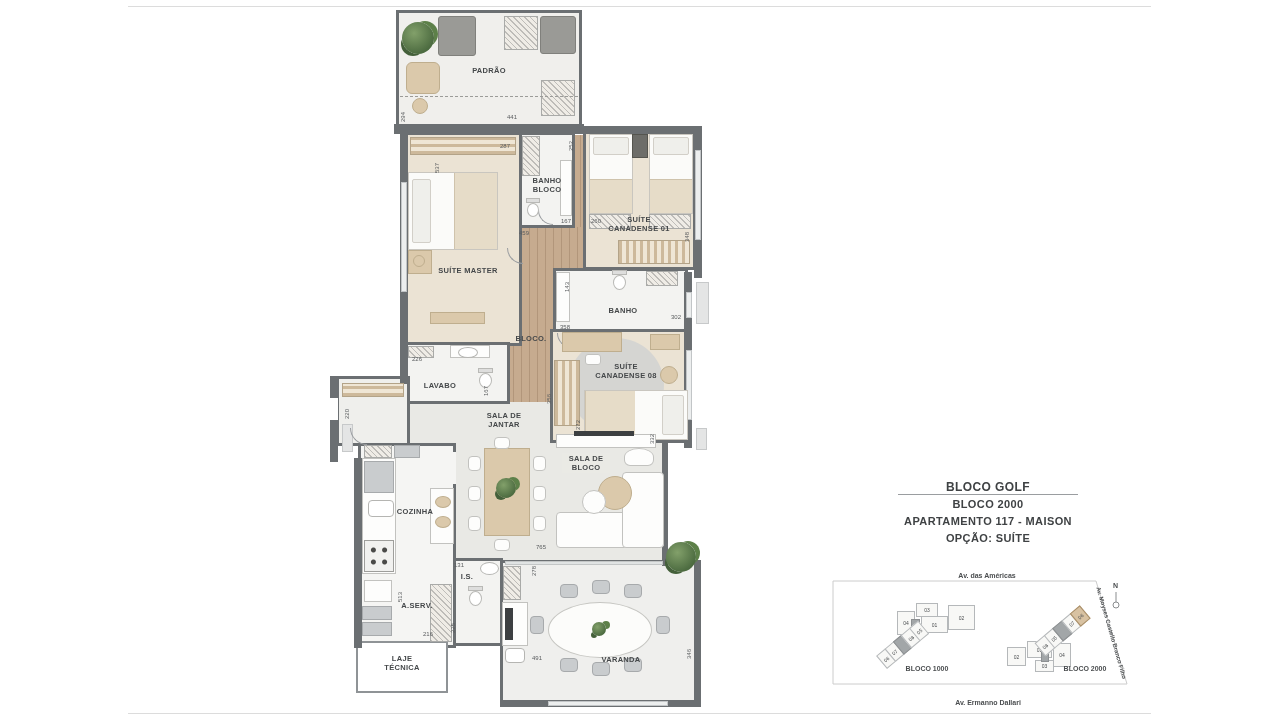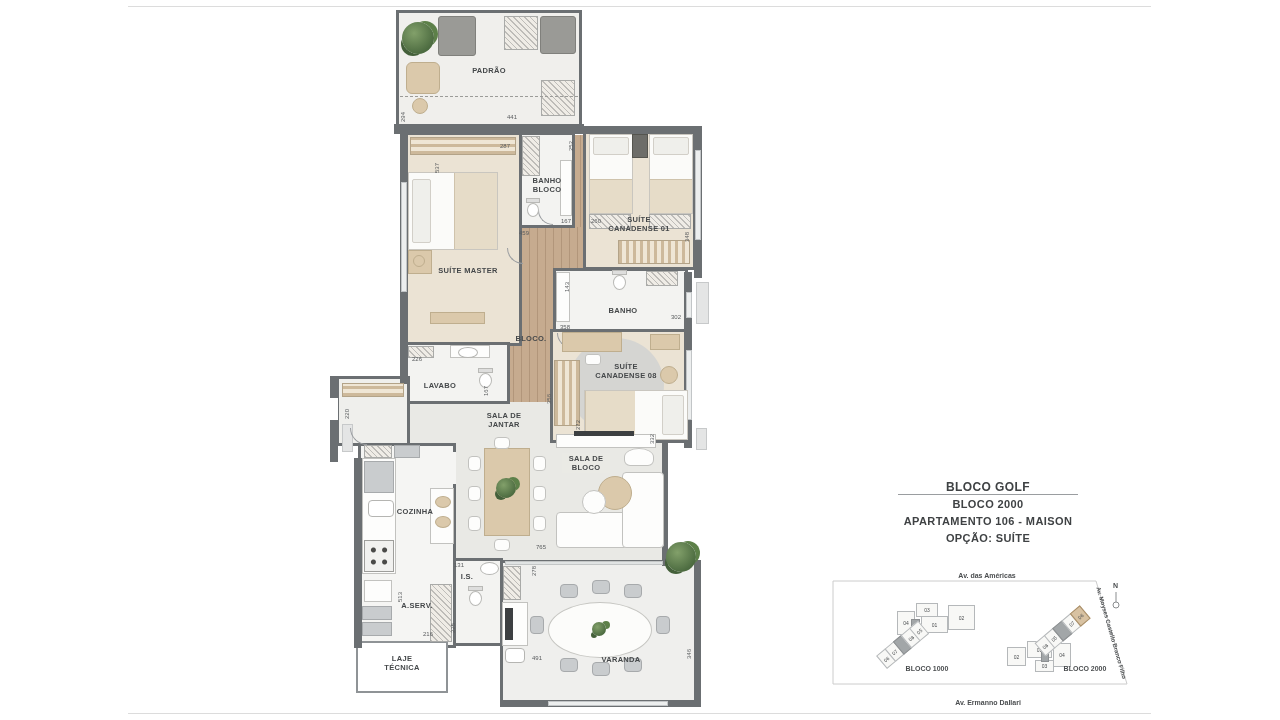--- a/index.html
+++ b/index.html
@@ -250,21 +250,21 @@
   <div class="dim v" style="left:453px;top:628px">225</div>
   <div class="dim v" style="left:534px;top:571px">278</div>
   <div class="dim" style="left:537px;top:658px">491</div>
   <div class="dim v" style="left:689px;top:654px">346</div>
 </div>
 
 <div class="a" style="left:860px;top:460px;width:260px;height:95px">
   <div class="hline" style="left:128px;top:27px;font-size:12px;position:absolute">BLOCO GOLF</div>
   <div class="a" style="left:38px;top:34px;width:180px;height:1px;background:#9a9da0"></div>
   <div class="hline" style="left:128px;top:44px;font-size:11px;position:absolute">BLOCO 2000</div>
-  <div class="hline" style="left:128px;top:61px;font-size:11px;position:absolute">APARTAMENTO 106 - MAISON</div>
+  <div class="hline" style="left:128px;top:61px;font-size:11px;position:absolute">APARTAMENTO 117 - MAISON</div>
   <div class="hline" style="left:128px;top:78px;font-size:11px;position:absolute">OPÇÃO: SUÍTE</div>
 </div>
 
 <div class="a" style="left:820px;top:560px;width:320px;height:155px">
   <svg class="a" style="left:0;top:0" width="320" height="155" viewBox="0 0 320 155">
     <polygon points="13,21 276,21 307,124 13,124" fill="none" stroke="#cccccc" stroke-width="1"></polygon>
     <line x1="296" y1="32" x2="296" y2="42" stroke="#8a8d8f" stroke-width="1"></line>
     <circle cx="296" cy="45" r="3" fill="none" stroke="#8a8d8f" stroke-width="1"></circle>
   </svg>
   <div class="street" style="left:167px;top:15px">Av. das Américas</div>

